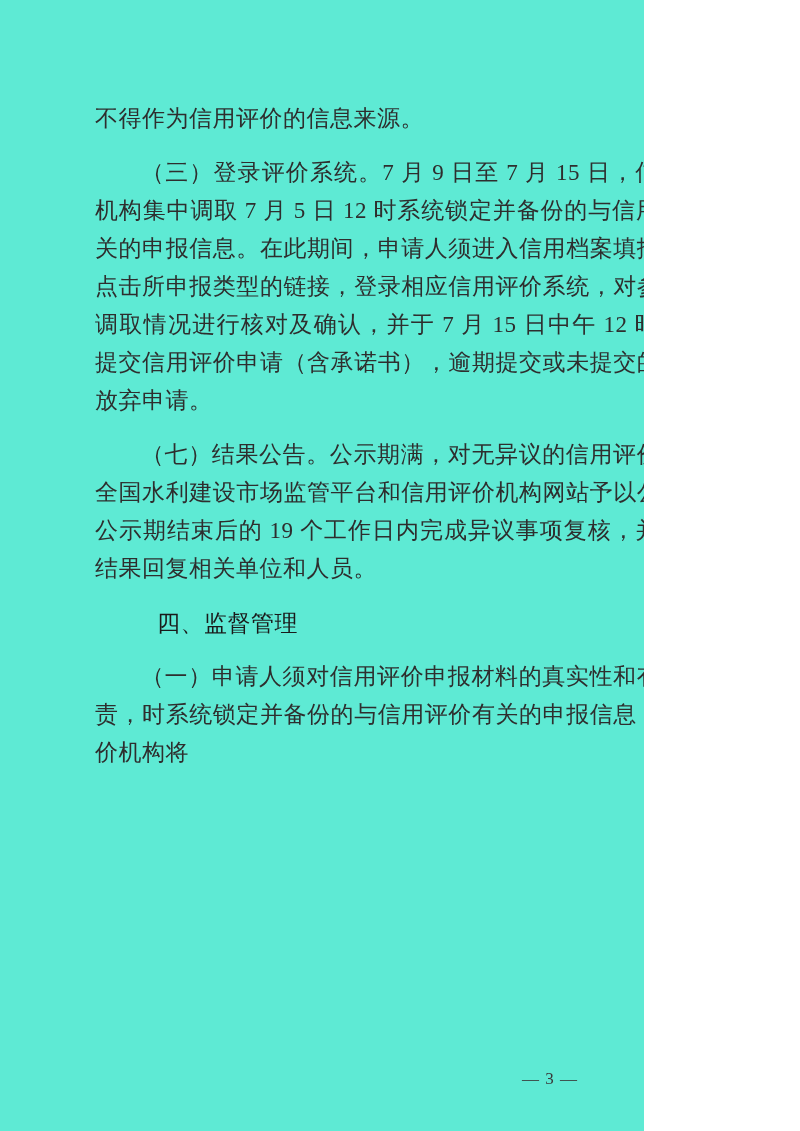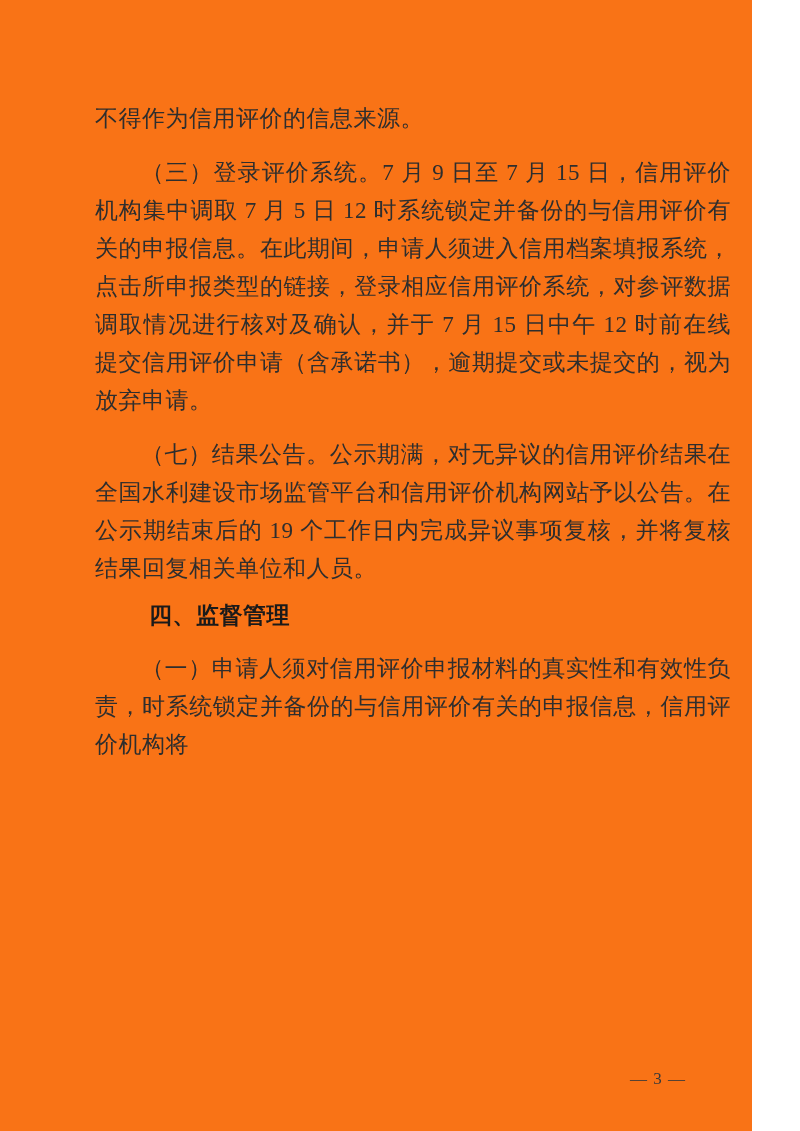--- a/index.html
+++ b/index.html
@@ -2,23 +2,23 @@
 <html><head>
 <meta charset="utf-8">
 <style>
   html, body {
     margin: 0;
     padding: 0;
     background: #ffffff;
   }
   .page {
     position: relative;
-    width: 752px;
+    width: 644px;
     height: 1131px;
-    background: #f97316;
+    background: #5eead4;
     overflow: hidden;
     font-family: "Liberation Serif", "DejaVu Serif", serif;
   }
   .doc-body {
     position: absolute;
     left: 95px;
     top: 100px;
     width: 636px;
     font-size: 23px;
     line-height: 38px;
@@ -29,24 +29,24 @@
   }
   .para {
     margin: 0;
     text-indent: 0;
   }
   .para.indent {
     text-indent: 2em;
     margin-top: 16px;
   }
   .heading {
-    margin: 8px;
+    margin: 16px;
     text-indent: 2em;
     font-family: "Liberation Sans", "DejaVu Sans", sans-serif;
-    font-weight: 700;
+    font-weight: 400;
     color: #1a1a1a;
   }
   .page-number {
     position: absolute;
     right: 66px;
     bottom: 42px;
     font-size: 17px;
     letter-spacing: 1px;
     color: #3a3a3a;
     font-family: "Liberation Serif", "DejaVu Serif", serif;

